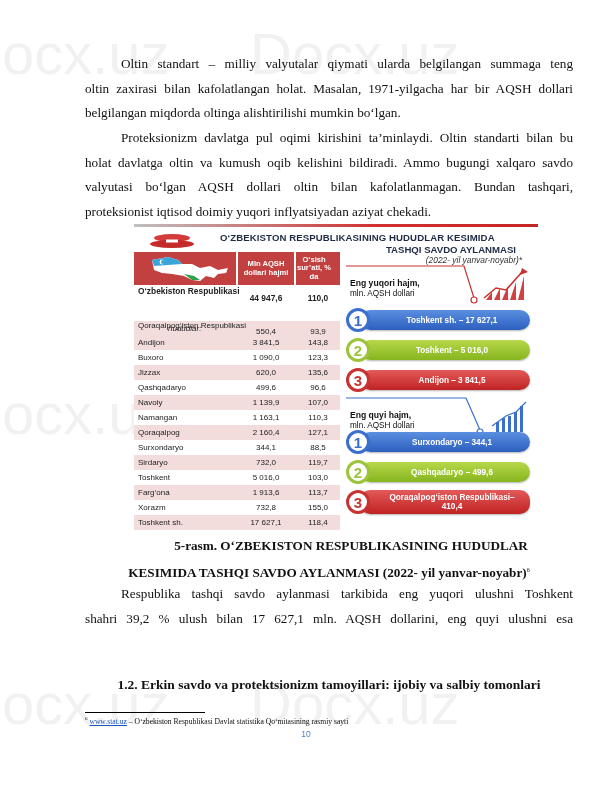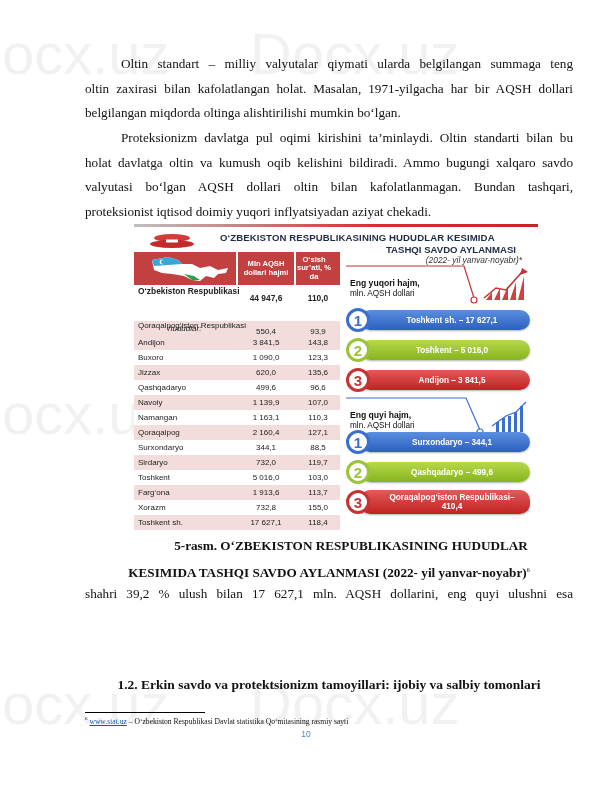--- a/index.html
+++ b/index.html
@@ -243,20 +243,21 @@
       <div class="num red" style="top: 266px;">3</div>
     </div>
 </div>
 
 <div class="caption" style="top:534px;">
   <div style="padding-left:44px;">5-rasm. O‘ZBEKISTON RESPUBLIKASINING HUDUDLAR</div>
   <div><span>KESIMIDA TASHQI SAVDO AYLANMASI (2022- yil yanvar-noyabr)</span><sup style="font-size:6px; font-weight:normal;">6</sup></div>
 </div>
 
 <div class="para" style="top:582px;">
+  <div class="justify-line" style="text-indent:36px;">Respublika tashqi savdo aylanmasi tarkibida eng yuqori ulushni Toshkent</div>
   <div class="justify-line">shahri 39,2 % ulush bilan 17 627,1 mln. AQSH dollarini, eng quyi ulushni esa</div>
 </div>
 
 <div class="heading" style="top:677px;">1.2. Erkin savdo va protektsionizm tamoyillari: ijobiy va salbiy tomonlari</div>
 
 <div class="fn-rule"></div>
 <div class="footnote">
   <sup>6</sup>
   <a>www.stat.uz</a><span> – O‘zbekiston Respublikasi Davlat statistika Qo‘mitasining rasmiy sayti</span>
 </div>

